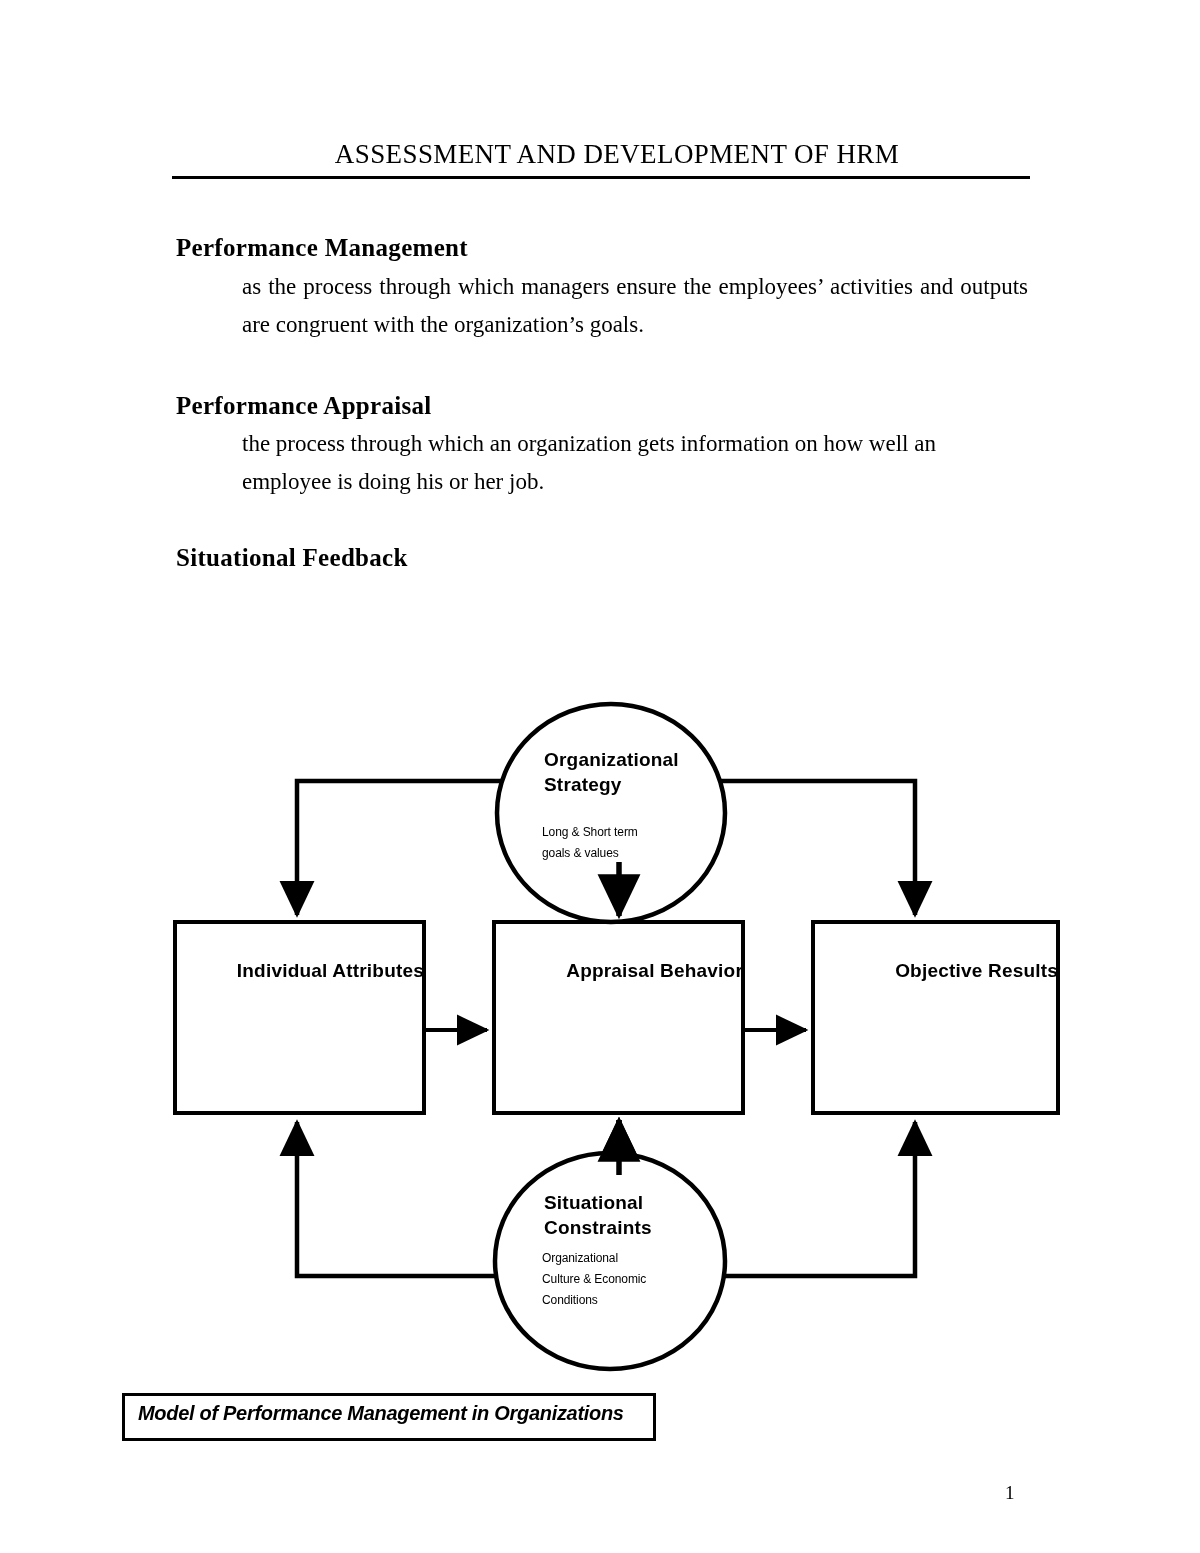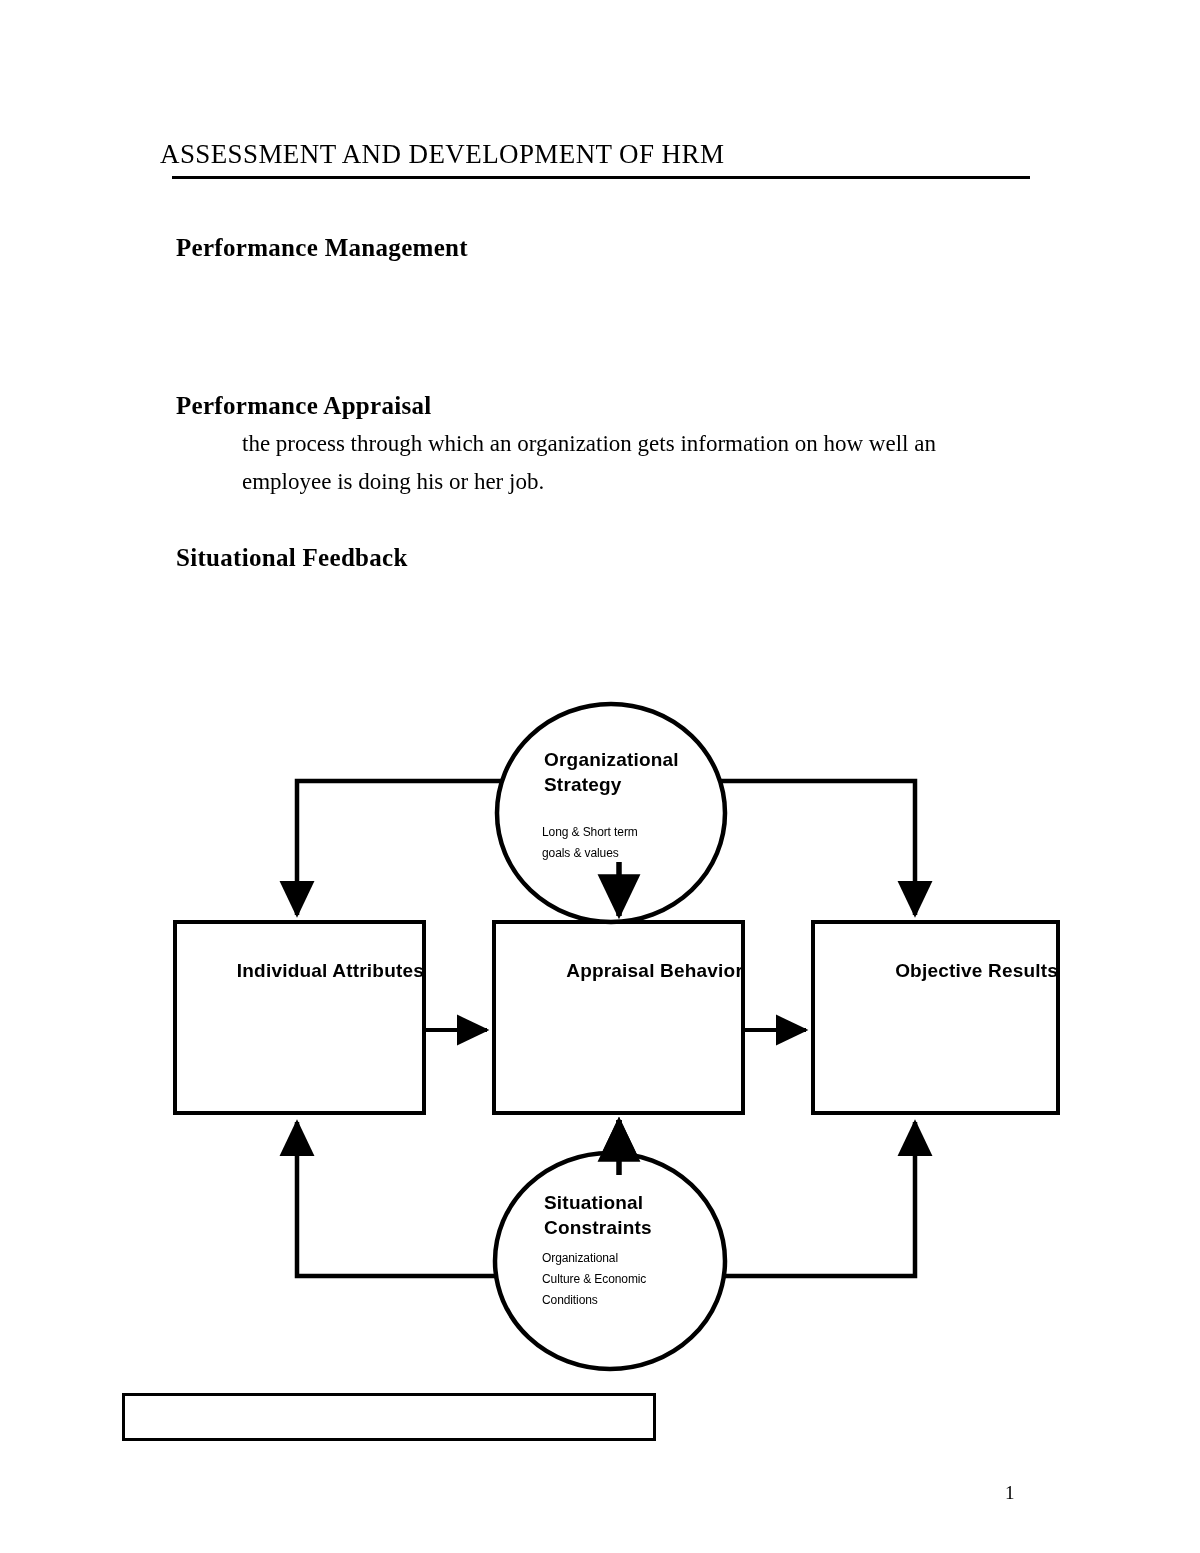--- a/index.html
+++ b/index.html
@@ -15,24 +15,24 @@
     position: relative;
     width: 1200px;
     height: 1553px;
     background: #ffffff;
     overflow: hidden;
   }
 
   
   .header-title {
     position: absolute;
-    left: 160px;
+    left: 188px;
     top: 140px;
     width: 858px;
-    text-align: left;
+    text-align: center;
     font-size: 27px;
     letter-spacing: 0.4px;
     line-height: 1.1;
     white-space: nowrap;
   }
   .header-rule {
     position: absolute;
     left: 172px;
     top: 176px;
     width: 858px;
@@ -136,20 +136,21 @@
 </style>
 </head>
 <body>
 
 <div id="page">
 
   <div class="header-title">ASSESSMENT AND DEVELOPMENT OF HRM</div>
   <div class="header-rule"></div>
 
   <div class="term" id="term-pm">Performance Management</div>
+  <div class="definition" id="def-pm">as the process through which managers ensure the employees’ activities and outputs are congruent with the organization’s goals.</div>
 
   <div class="term" id="term-pa">Performance Appraisal</div>
   <div class="definition nojustify" id="def-pa">the process through which an organization gets information on how well an employee is doing his or her job.</div>
 
   <div class="term" id="term-pf">Situational Feedback</div>
 
   <div id="diagram">
 
     <svg class="dgm-svg" width="1200" height="1553" viewBox="0 0 1200 1553">
       <defs>
@@ -202,16 +203,17 @@
       <div>Culture &amp; Economic</div>
       <div>Conditions</div>
     </div>
 
     <div class="node-box-label" style="left:175px; top:960px; width:249px;">Individual Attributes</div>
     <div class="node-box-label" style="left:494px; top:960px; width:249px;">Appraisal Behavior</div>
     <div class="node-box-label" style="left:813px; top:960px; width:245px;">Objective Results</div>
   </div>
 
   <div id="caption-box"></div>
+  <div id="caption-text">Model of Performance Management in Organizations</div>
 
   <div id="page-number">1</div>
 
 </div>
 
 </body></html>

